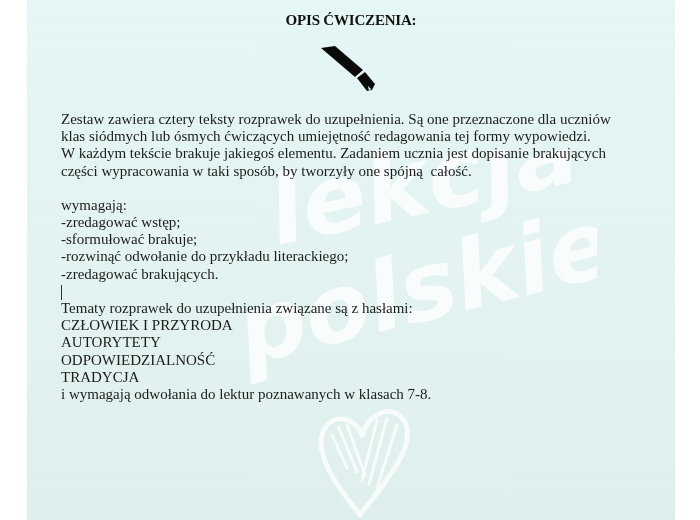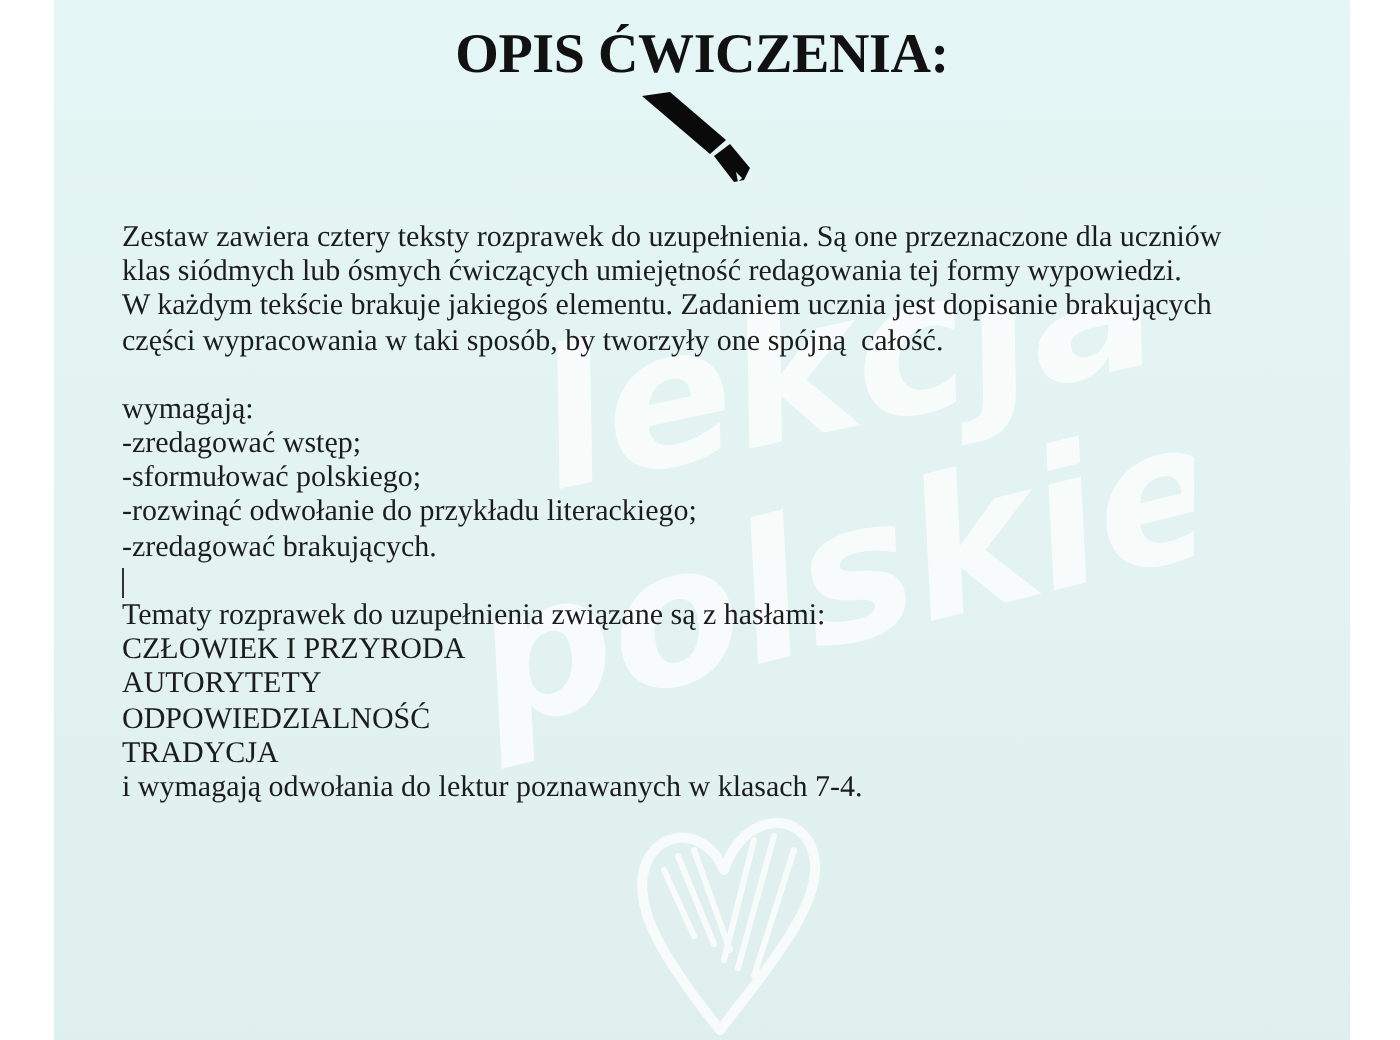--- a/index.html
+++ b/index.html
@@ -15,21 +15,21 @@
       background: linear-gradient(180deg, #e4f6f5 0%, #e2f3f1 50%, #dfefed 100%);
       overflow: hidden;
     }
     .watermark {
       position: absolute; left: 210px; top: 150px; width: 360px; height: 370px;
       pointer-events: none;
     }
     .title {
       position: absolute; left: 0; right: 0; top: 12px;
       text-align: center;
-      font-weight: bold; font-size: 28px; letter-spacing: -0.2px;
+      font-weight: bold; font-size: 15px; letter-spacing: -0.2px;
       color: #111;
     }
     .pen {
       position: absolute; left: 292px; top: 44px; width: 62px; height: 48px;
     }
     .text {
       position: absolute; left: 34px; top: 100px; width: 590px;
       font-size: 15px; line-height: 17.2px;
       color: #1c1c1c;
       margin-top: 11px;
@@ -68,24 +68,24 @@
   </svg>
 
   <div class="text">
     <p>Zestaw zawiera cztery teksty rozprawek do uzupełnienia. Są one przeznaczone dla uczniów</p>
     <p>klas siódmych lub ósmych ćwiczących umiejętność redagowania tej formy wypowiedzi.</p>
     <p>W każdym tekście brakuje jakiegoś elementu. Zadaniem ucznia jest dopisanie brakujących</p>
     <p>części wypracowania w taki sposób, by tworzyły one spójną  całość.</p>
     <div class="gap"></div>
     <p>wymagają:</p>
     <p>-zredagować wstęp;</p>
-    <p>-sformułować polskiego;</p>
+    <p>-sformułować brakuje;</p>
     <p>-rozwinąć odwołanie do przykładu literackiego;</p>
     <p>-zredagować brakujących.</p>
     <p><span class="cursor"></span></p>
     <p>Tematy rozprawek do uzupełnienia związane są z hasłami:</p>
     <p>CZŁOWIEK I PRZYRODA</p>
     <p>AUTORYTETY</p>
     <p>ODPOWIEDZIALNOŚĆ</p>
     <p>TRADYCJA</p>
-    <p>i wymagają odwołania do lektur poznawanych w klasach 7-4.</p>
+    <p>i wymagają odwołania do lektur poznawanych w klasach 7-8.</p>
   </div>
 </div>
 
 </body></html>

